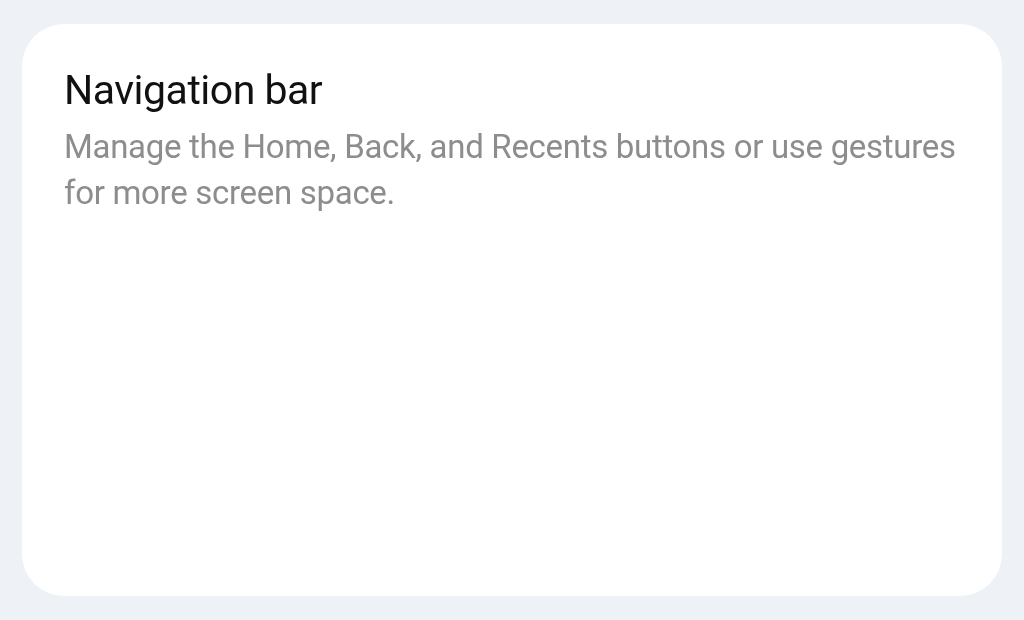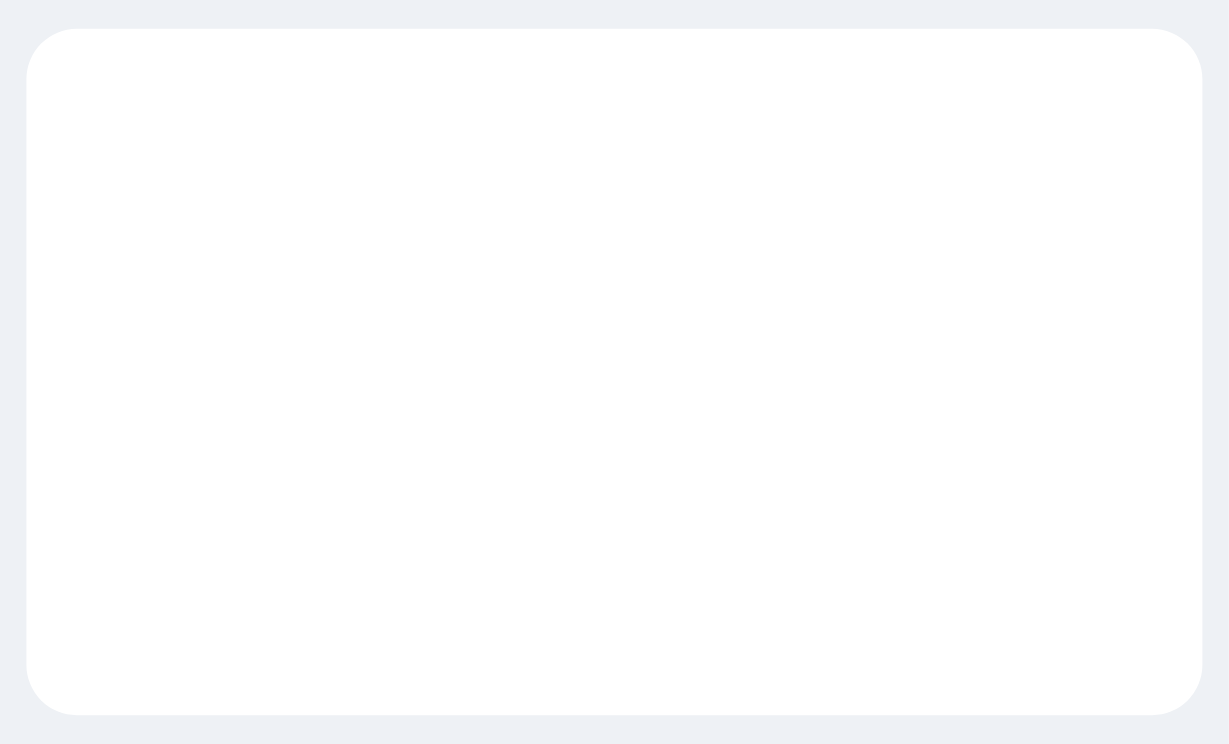--- a/index.html
+++ b/index.html
@@ -90,15 +90,17 @@
     }
   </style>
 </head>
 <body>
 
 <div class="card">
 
 
   <div class="row row-nav">
     <div class="text-block">
+      <div class="title">Navigation bar</div>
+      <div class="subtitle">Manage the Home, Back, and Recents buttons or use gestures for more screen space.</div>
     </div>
   </div>
 </div>
 
 </body></html>

